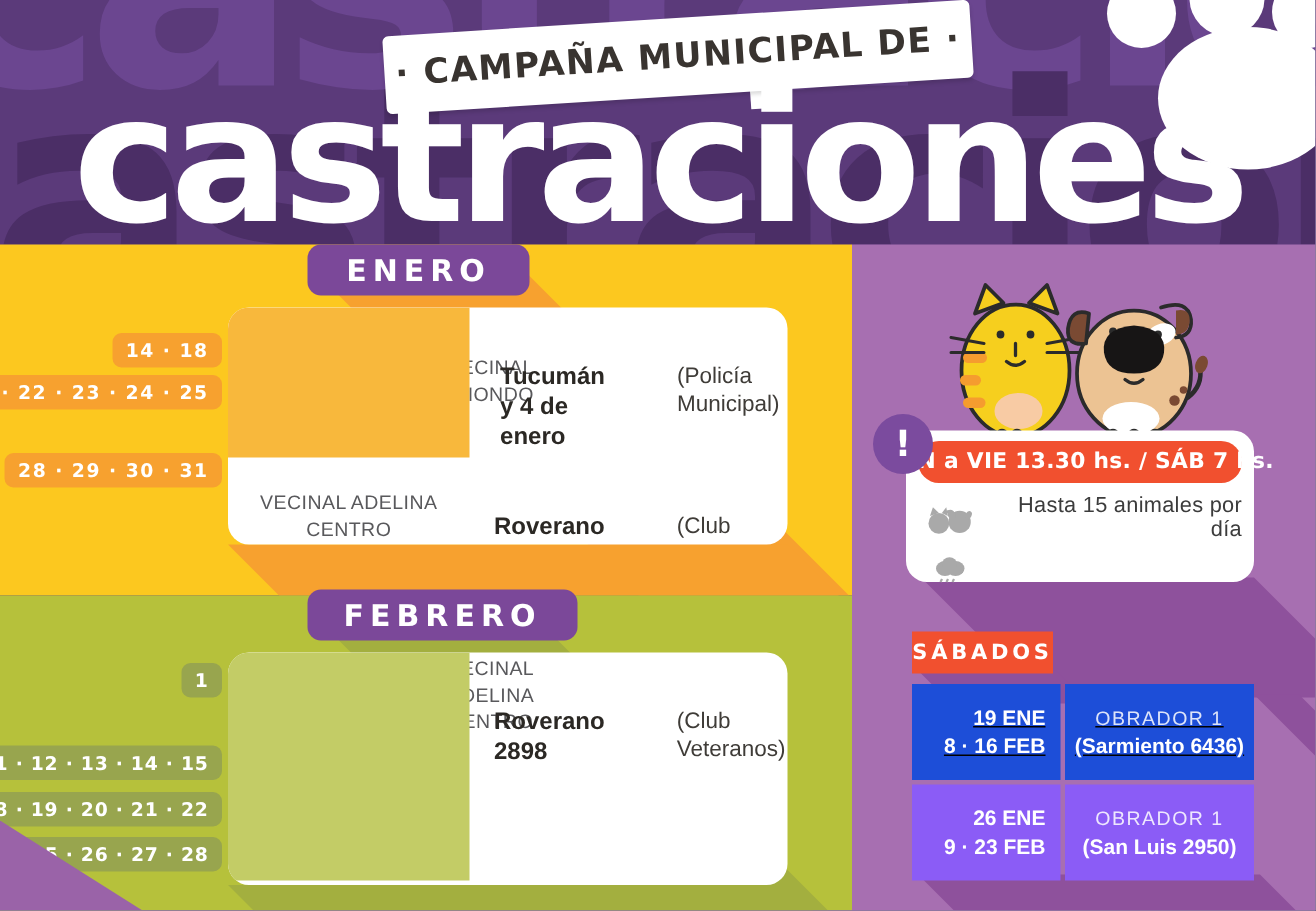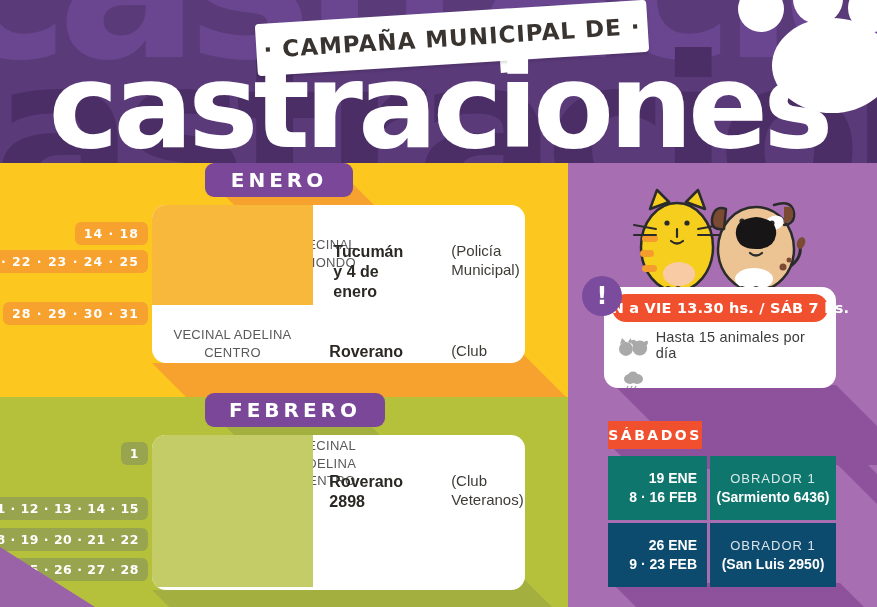--- a/index.html
+++ b/index.html
@@ -71,30 +71,30 @@
   .catdog{ position:absolute; left:58px; top:24px; z-index:2; }
   .alert-circle{ position:absolute; left:14px; top:113px; width:40px; height:40px; border-radius:50%;
                  background:#7b4b9e; color:#fff; display:flex; align-items:center; justify-content:center;
                  font:700 24px/1 "DejaVu Sans", sans-serif; z-index:4; }
   .info-card{ position:absolute; left:36px; top:124px; width:232px; height:101px; background:#fff;
               border-radius:14px; z-index:3; padding:7px 8px 6px 8px; }
   .sched-pill{ width:216px; height:28px; margin:0 auto; background:#f1502f; border-radius:14px;
                display:flex; align-items:center; justify-content:center;
                font:700 14.5px/1 "DejaVu Sans", sans-serif; color:#fff; letter-spacing:.2px; white-space:nowrap; }
   .note-row{ display:flex; align-items:center; gap:8px; margin:8px 0 0 6px; }
-  .note-text{ font:400 14.5px/1.1 "Liberation Sans", sans-serif; color:#3c3c3c; letter-spacing:.2px; }
+  .note-text{ font:400 14.5px/1.1 "Liberation Sans", sans-serif; color:#3c3c3c; letter-spacing:.2px;text-align:right; }
   .sabados-badge{ position:absolute; left:40px; top:258px; width:94px; height:28px; background:#f1502f;
                   color:#fff; display:flex; align-items:center; justify-content:center;
                   font:700 14px/1 "DejaVu Sans", sans-serif; letter-spacing:2.5px; z-index:3; }
   .sab-table{ position:absolute; left:40px; top:293px; width:228px; z-index:3;
               display:grid; grid-template-columns:99px 126px; gap:3px; }
   .sab-cell{ height:64px; display:flex; flex-direction:column; align-items:center; justify-content:center; }
   .sab-cell.dates{ align-items:flex-end; padding-right:10px; }
-  .sab-row1{ background:#0f766e; }
-  .sab-row2{ background:#0c4a6e; }
+  .sab-row1{ background:#1d4ed8;text-decoration:underline; }
+  .sab-row2{ background:#8b5cf6; }
   .sab-date{ font:700 14px/1.35 "Liberation Sans", sans-serif; color:#fff; }
   .sab-place1{ font:400 13px/1.4 "Liberation Sans", sans-serif; color:rgba(255,255,255,.85); letter-spacing:1px; }
   .sab-place2{ font:700 14px/1.3 "Liberation Sans", sans-serif; color:#fff; }
 </style>
 </head>
 <body>
 
 <div class="poster">
 
   <div class="top-band">

